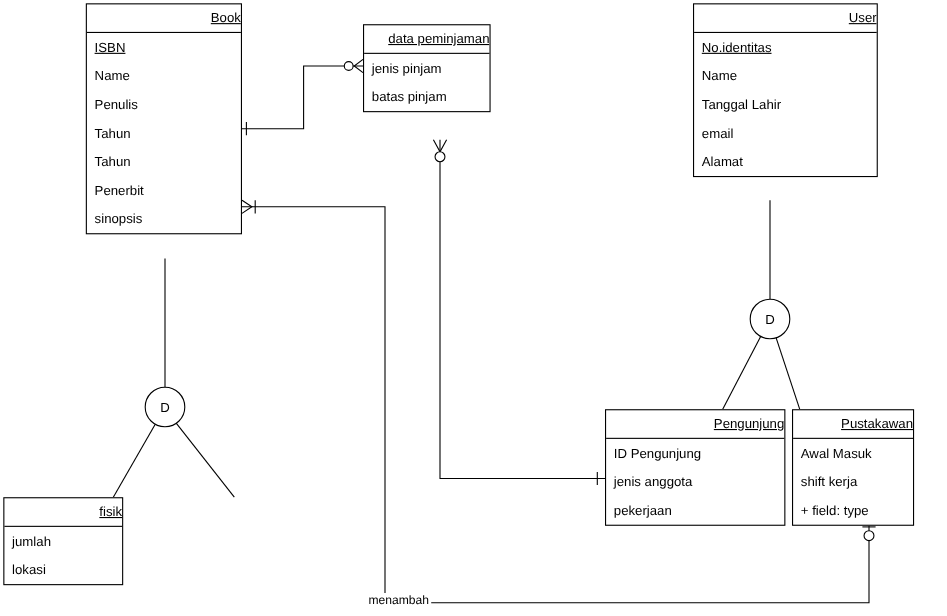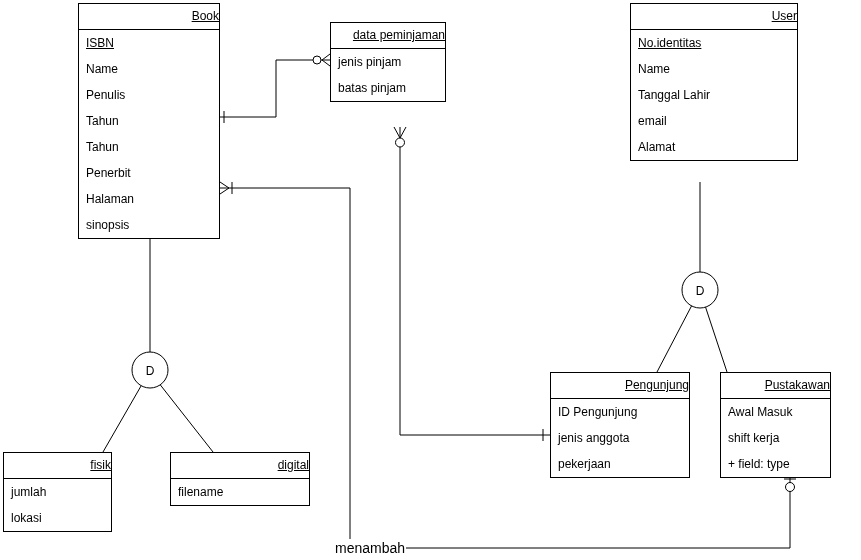--- a/index.html
+++ b/index.html
@@ -14,21 +14,21 @@
   }
   .entity-title{
     height:25px;line-height:25px;text-align:right;border-bottom:1px solid #000;
     white-space:nowrap;overflow:hidden;text-decoration:underline;
   }
   .field{
     height:26px;line-height:26px;padding-left:7px;white-space:nowrap;overflow:hidden;
   }
   .field.pk{text-decoration:underline;}
   .edge-label{
-    position:absolute;z-index:2;font-size:14px;background:#ffffff;
+    position:absolute;z-index:2;font-size:11px;background:#ffffff;
     padding:0 1px;white-space:nowrap;
   }
   .d-label{font-size:12px;}
 </style>
 </head>
 <body>
 
 <div id="canvas">
 
   <svg id="connector-layer" width="861" height="560" viewBox="0 0 861 560">
@@ -68,59 +68,54 @@
   </svg>
 
   <div class="entity" style="left:78px;top:3px;width:142px;">
     <div class="entity-title">Book</div>
     <div class="field pk">ISBN</div>
     <div class="field">Name</div>
     <div class="field">Penulis</div>
     <div class="field">Tahun</div>
     <div class="field">Tahun</div>
     <div class="field">Penerbit</div>
-    <div class="field">Halaman</div>
     <div class="field">sinopsis</div>
   </div>
 
   <div class="entity" style="left:330px;top:22px;width:116px;">
     <div class="entity-title">data peminjaman</div>
     <div class="field">jenis pinjam</div>
     <div class="field">batas pinjam</div>
   </div>
 
   <div class="entity" style="left:630px;top:3px;width:168px;">
     <div class="entity-title">User</div>
     <div class="field pk">No.identitas</div>
     <div class="field">Name</div>
     <div class="field">Tanggal Lahir</div>
     <div class="field">email</div>
     <div class="field">Alamat</div>
   </div>
 
-  <div class="entity" style="left:550px;top:372px;width:140px;">
+  <div class="entity" style="left:550px;top:372px;width:164px;">
     <div class="entity-title">Pengunjung</div>
     <div class="field">ID Pengunjung</div>
     <div class="field">jenis anggota</div>
     <div class="field">pekerjaan</div>
   </div>
 
   <div class="entity" style="left:720px;top:372px;width:111px;">
     <div class="entity-title">Pustakawan</div>
     <div class="field">Awal Masuk</div>
     <div class="field">shift kerja</div>
     <div class="field">+ field: type</div>
   </div>
 
   <div class="entity" style="left:3px;top:452px;width:109px;">
     <div class="entity-title">fisik</div>
     <div class="field">jumlah</div>
     <div class="field">lokasi</div>
   </div>
 
-  <div class="entity" style="left:170px;top:452px;width:140px;">
-    <div class="entity-title">digital</div>
-    <div class="field">filename</div>
-  </div>
 
   <div class="edge-label" style="left:334px;top:540px;">menambah</div>
 
 </div>
 
 </body></html>

